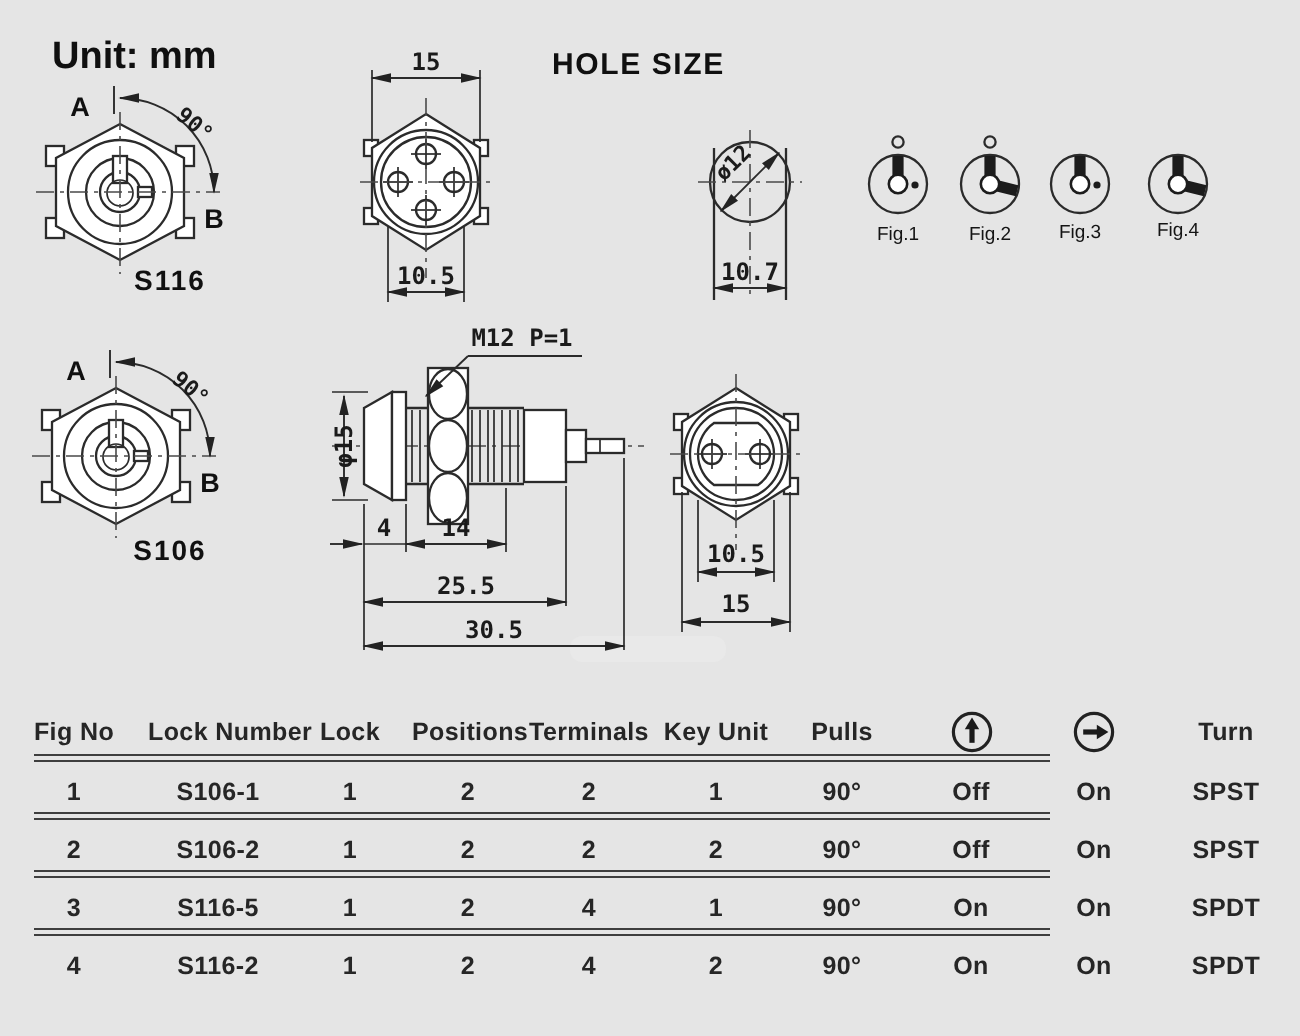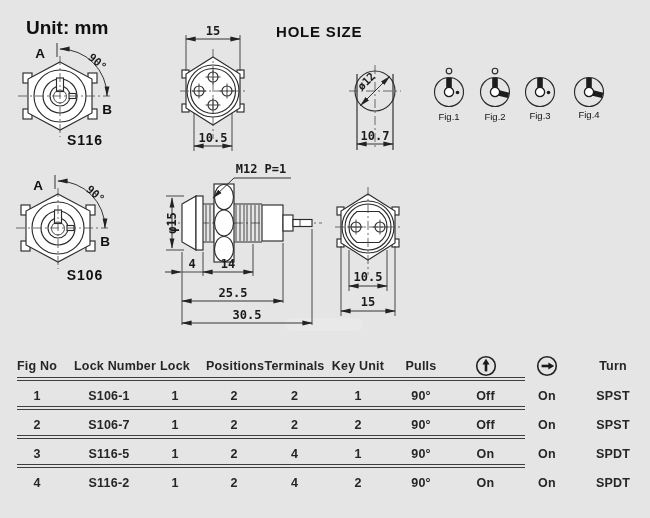--- a/index.html
+++ b/index.html
@@ -291,21 +291,21 @@
     <div class="tc">2</div>
     <div class="tc">1</div>
     <div class="tc">90°</div>
     <div class="tc">Off</div>
     <div class="tc">On</div>
     <div class="tc">SPST</div>
   </div>
 
   <div class="trow">
     <div class="tc">2</div>
-    <div class="tc">S106-7</div>
+    <div class="tc">S106-2</div>
     <div class="tc">1</div>
     <div class="tc">2</div>
     <div class="tc">2</div>
     <div class="tc">2</div>
     <div class="tc">90°</div>
     <div class="tc">Off</div>
     <div class="tc">On</div>
     <div class="tc">SPST</div>
   </div>
 

